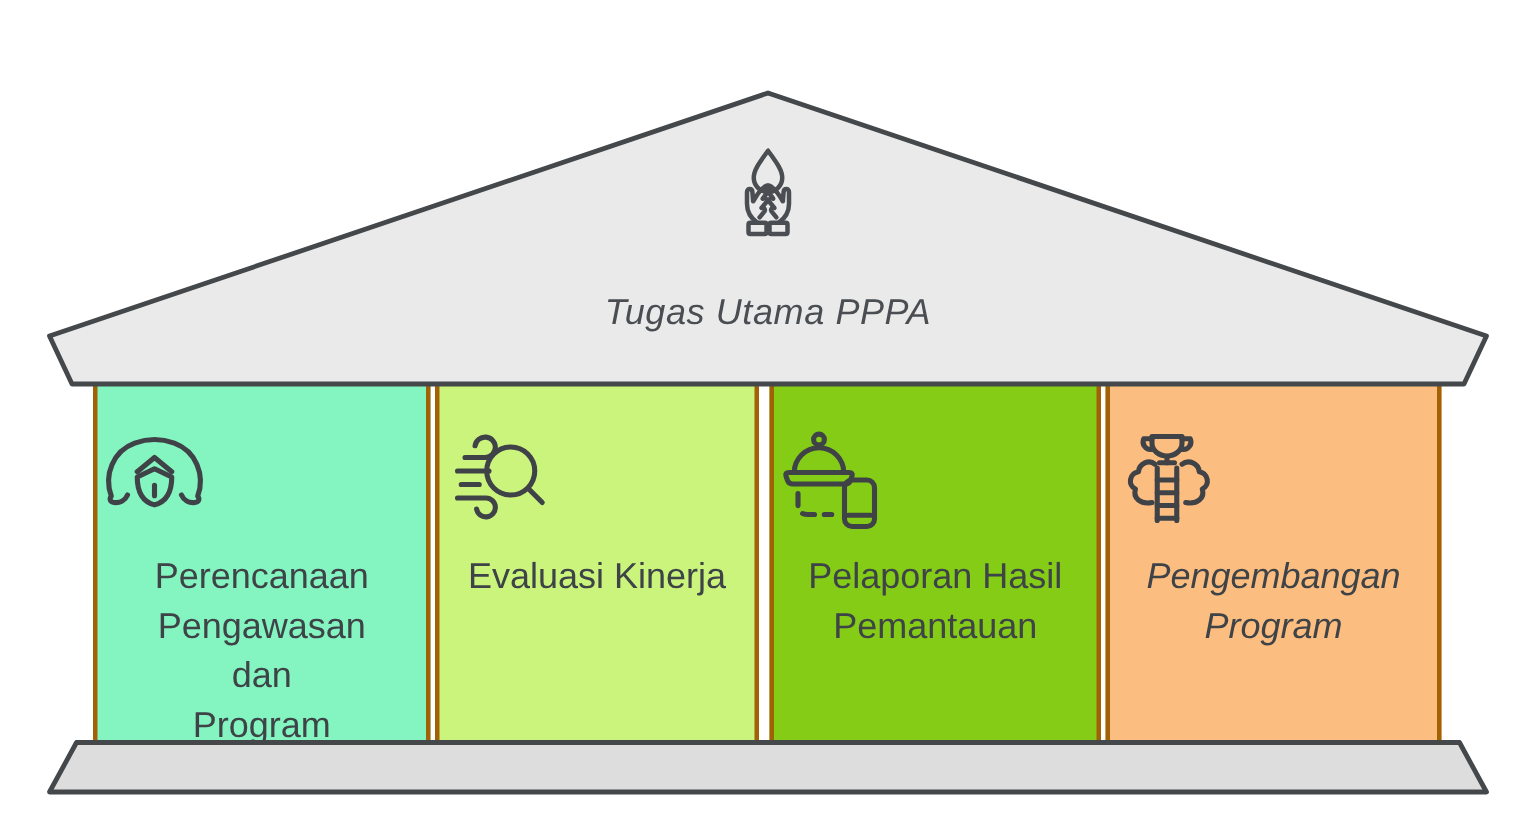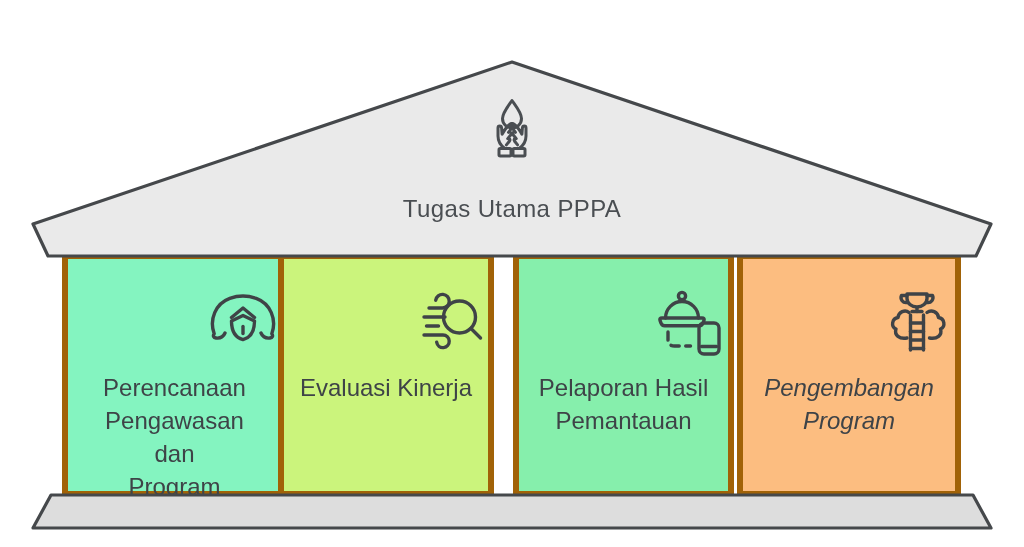--- a/index.html
+++ b/index.html
@@ -6,30 +6,30 @@
   #canvas{
     position:relative;width:1024px;height:547px;background:#ffffff;
     font-family:"Liberation Sans", sans-serif;overflow:hidden;
   }
   
   .shape-layer{position:absolute;left:0;top:0;z-index:2;pointer-events:none;}
   .shape-layer polygon{stroke:#45484B;stroke-width:3.2;stroke-linejoin:round;}
   
   .pillar{
     position:absolute;top:253px;height:244px;z-index:1;box-sizing:border-box;
-    border:6px solid #a16207;display:flex;flex-direction:column;align-items:flex-end;
+    border:3px solid #a16207;display:flex;flex-direction:column;align-items:flex-start;
   }
   .pillar .icon{margin-top:24px;width:76px;height:76px;color:#3F4347;}
   .pillar .icon svg{width:76px;height:76px;display:block;}
   .pillar .text{
     margin-top:12px;font-size:24px;line-height:33px;text-align:center;
     color:#3E4347;width:100%;
   }
   #pillar-1{left:62px;width:225px;}
-  #pillar-2{left:278px;width:216px;}
+  #pillar-2{left:290px;width:216px;}
   #pillar-3{left:513px;width:221px;}
   #pillar-4{left:737px;width:224px;font-style:italic;}
   
   #roof-title{
     position:absolute;left:0;top:195px;width:1024px;text-align:center;z-index:3;
     font-size:24px;letter-spacing:.4px;color:#4A4E52;
   }
   #roof-icon{position:absolute;left:478px;top:93px;width:68px;height:68px;z-index:3;color:#4A4E52;}
   #roof-icon svg{width:68px;height:68px;display:block;}
   
@@ -67,21 +67,21 @@
         <path class="st" d="M12 52 h19 a6.3 6.3 0 1 1 -6.3 7.3"></path>
         <circle class="st" cx="47.5" cy="34" r="16"></circle>
         <path class="st" d="M59 45.5 L68.5 55"></path>
       </svg>
     </div>
     <div class="text">
       <div>Evaluasi Kinerja</div>
     </div>
   </div>
 
-  <div class="pillar" id="pillar-3" style="background-color: #86efac;">
+  <div class="pillar" id="pillar-3" style="background-color: #84cc16;">
     <div class="icon">
       <svg viewBox="0 0 76 76">
         <circle class="st" cx="30" cy="13" r="3.6"></circle>
         <path class="st" d="M13.5 35 a16.5 16.5 0 0 1 33 0"></path>
         <path class="st" d="M10 35 h40 q2.8 0 2 2.4 l-1 2.8 q-0.9 2.5 -3.6 2.5 h-34.8 q-2.7 0 -3.6 -2.5 l-1 -2.8 q-0.8 -2.4 2 -2.4 z"></path>
         <path class="st" stroke-dasharray="8 6.5" d="M16 49 v7.5 q0 6.5 6.5 6.5 h16"></path>
         <rect class="st" x="47" y="40" width="20" height="31" rx="5"></rect>
         <path class="st" d="M49.5 63.5 h15"></path>
       </svg>
     </div>
@@ -124,15 +124,15 @@
     <svg viewBox="0 0 68 68">
       <path class="st-thin" d="M34 7.5 C29 14.5 24.5 20 24.5 25.5 a9.5 9.5 0 0 0 19 0 C43.5 20 39 14.5 34 7.5 Z"></path>
       <g id="hand">
         <rect class="st-thin" x="21" y="55.5" width="12" height="7.5" rx="1.2"></rect>
         <path class="st-thin" d="M27 55.5 c-4.5 -3 -7 -7.5 -7 -12.5 l0 -8 c0 -2.6 3.4 -2.6 3.6 0 l0.5 6.2 c2.3 -4.2 5 -7.8 7.8 -9.9 c2.2 -1.7 4.2 0.8 2.5 2.9 l-3.9 5.2 c1.7 -1.3 3.6 0.9 2.2 2.6 l-3 3.6 c1.5 -0.9 3 1 1.7 2.6 l-3 3.7"></path>
       </g>
       <use href="#hand" transform="translate(68 0) scale(-1 1)"></use>
     </svg>
   </div>
 
-  <div id="roof-title" style="color: rgb(74, 78, 82);">Tugas Utama PPPA</div>
+  <div id="roof-title" style="color: rgb(74, 78, 82); font-style: italic;">Tugas Utama PPPA</div>
 
 </div>
 
 </body></html>

